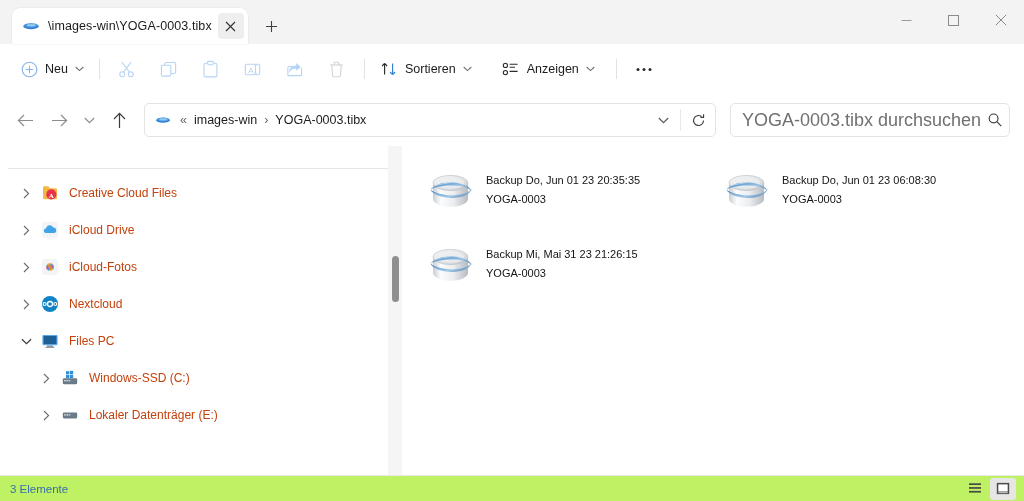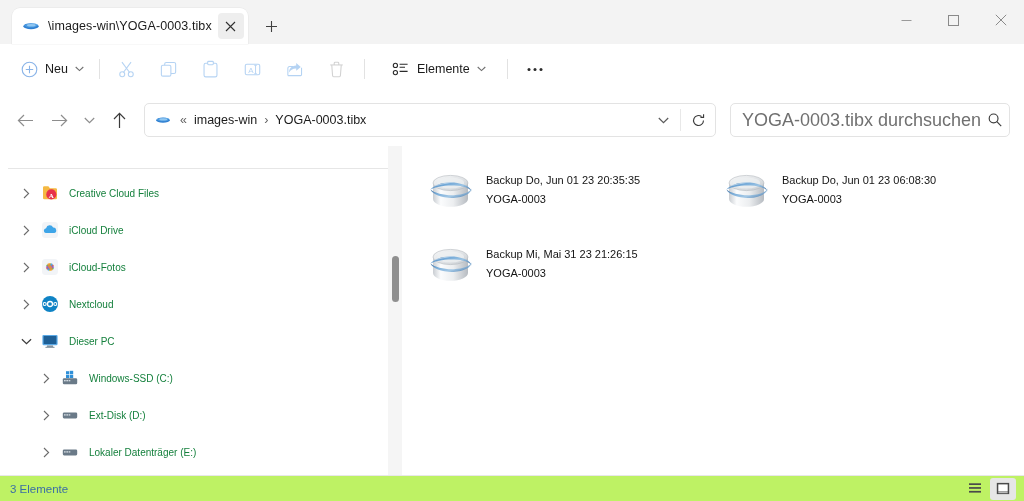--- a/index.html
+++ b/index.html
@@ -184,21 +184,21 @@
   .sb-expander {
     width: 24px; flex: 0 0 24px;
     display: flex; align-items: center; justify-content: center;
   }
   .sb-icon {
     width: 20px; height: 20px; flex: 0 0 20px;
     margin: 0 9px 0 2px;
     display: flex; align-items: center; justify-content: center;
   }
   .sb-label {
-    font-size: 10px; color: #15803d;
+    font-size: 12px; color: #c2410c;
     white-space: nowrap;
   }
   .sb-scrollbar {
     position: absolute;
     right: 3px; top: 0; bottom: 0;
     width: 14px;
     background: #f5f5f5;
   }
   .sb-thumb {
     position: absolute;
@@ -362,28 +362,38 @@
     <div class="tb-btn icononly disabled">
       <svg width="19" height="19" viewBox="0 0 20 20">
         <path d="M3.4 5.2 H16.6" stroke="#8a8a8a" stroke-width="1.15" fill="none"></path>
         <path d="M7.6 5.2 V3.4 A1 1 0 0 1 8.6 2.4 H11.4 A1 1 0 0 1 12.4 3.4 V5.2" stroke="#8a8a8a" stroke-width="1.15" fill="none"></path>
         <path d="M5 5.2 L5.9 16.6 A1.1 1.1 0 0 0 7 17.6 H13 A1.1 1.1 0 0 0 14.1 16.6 L15 5.2" stroke="#8a8a8a" stroke-width="1.15" fill="none"></path>
       </svg>
     </div>
 
     <div class="tb-sep"></div>
 
+    <div class="tb-btn">
+      <svg width="18" height="18" viewBox="0 0 18 18">
+        <path d="M4.6 14.6 V3.4 M4.6 3.4 L2.1 6 M4.6 3.4 L7.1 6" stroke="#2b2b2b" stroke-width="1.15" fill="none"></path>
+        <path d="M12.6 3.4 V14.6 M12.6 14.6 L10.1 12 M12.6 14.6 L15.1 12" stroke="#2f7fd1" stroke-width="1.15" fill="none"></path>
+      </svg>
+      <span class="tb-label">Sortieren</span>
+      <svg class="chev" width="9" height="6" viewBox="0 0 9 6">
+        <path d="M0.7 1 L4.5 4.6 L8.3 1" stroke="#707070" stroke-width="1.1" fill="none"></path>
+      </svg>
+    </div>
 
     <div class="tb-btn" style="margin-left:12px">
       <svg width="18" height="18" viewBox="0 0 18 18">
         <circle cx="3.4" cy="5.4" r="2.1" stroke="#2b2b2b" stroke-width="1.1" fill="none"></circle>
         <circle cx="3.4" cy="12.6" r="2.1" stroke="#2b2b2b" stroke-width="1.1" fill="none"></circle>
         <path d="M7.6 4.2 H15.6 M7.6 7.2 H13 M7.6 11.4 H15.6" stroke="#2b2b2b" stroke-width="1.1" fill="none"></path>
       </svg>
-      <span class="tb-label">Elemente</span>
+      <span class="tb-label">Anzeigen</span>
       <svg class="chev" width="9" height="6" viewBox="0 0 9 6">
         <path d="M0.7 1 L4.5 4.6 L8.3 1" stroke="#707070" stroke-width="1.1" fill="none"></path>
       </svg>
     </div>
 
     <div class="tb-sep" style="margin-left:12px"></div>
 
     <div class="tb-btn icononly">
       <svg width="18" height="5" viewBox="0 0 18 5">
         <circle cx="3" cy="2.5" r="1.5" fill="#2b2b2b"></circle>
@@ -535,21 +545,21 @@
               </svg>
           </span>
           <span class="sb-icon">
             <svg width="18" height="18" viewBox="0 0 18 18">
               <rect x="1.4" y="3" width="15.2" height="10.2" rx="1.1" fill="#5aa9e6"></rect>
               <rect x="2.6" y="4.1" width="12.8" height="8" rx="0.5" fill="#1e5f96"></rect>
               <rect x="6" y="13.4" width="6" height="1.6" fill="#8a9aa8"></rect>
               <rect x="4.4" y="14.8" width="9.2" height="1" rx="0.4" fill="#6f8291"></rect>
             </svg>
           </span>
-          <span class="sb-label">Dieser PC</span>
+          <span class="sb-label">Files PC</span>
         </div>
 
         <div class="sb-item nested">
           <span class="sb-expander">
             <svg width="7" height="11" viewBox="0 0 7 11">
                 <path d="M1 1 L5.6 5.5 L1 10" stroke="#6b6b6b" stroke-width="1.1" fill="none"></path>
               </svg>
           </span>
           <span class="sb-icon">
             <svg width="18" height="18" viewBox="0 0 18 18">
@@ -561,36 +571,20 @@
                 <rect x="5" y="2.2" width="3.1" height="3.1"></rect>
                 <rect x="8.7" y="1.8" width="3.5" height="3.5"></rect>
                 <rect x="5" y="5.9" width="3.1" height="3.1"></rect>
                 <rect x="8.7" y="5.9" width="3.5" height="3.1"></rect>
               </g>
             </svg>
           </span>
           <span class="sb-label">Windows-SSD (C:)</span>
         </div>
 
-        <div class="sb-item nested">
-          <span class="sb-expander">
-            <svg width="7" height="11" viewBox="0 0 7 11">
-                <path d="M1 1 L5.6 5.5 L1 10" stroke="#6b6b6b" stroke-width="1.1" fill="none"></path>
-              </svg>
-          </span>
-          <span class="sb-icon">
-            <svg width="18" height="18" viewBox="0 0 18 18">
-              <rect x="1.8" y="6.4" width="14.4" height="6" rx="1.3" fill="#6a7a88"></rect>
-              <rect x="3" y="8.3" width="1.7" height="1.2" fill="#dfe6eb"></rect>
-              <rect x="5.3" y="8.3" width="1.7" height="1.2" fill="#dfe6eb"></rect>
-              <rect x="7.6" y="8.3" width="1.7" height="1.2" fill="#dfe6eb"></rect>
-            </svg>
-          </span>
-          <span class="sb-label">Ext-Disk (D:)</span>
-        </div>
 
         <div class="sb-item nested">
           <span class="sb-expander">
             <svg width="7" height="11" viewBox="0 0 7 11">
                 <path d="M1 1 L5.6 5.5 L1 10" stroke="#6b6b6b" stroke-width="1.1" fill="none"></path>
               </svg>
           </span>
           <span class="sb-icon">
             <svg width="18" height="18" viewBox="0 0 18 18">
               <rect x="1.8" y="6.4" width="14.4" height="6" rx="1.3" fill="#6a7a88"></rect>

